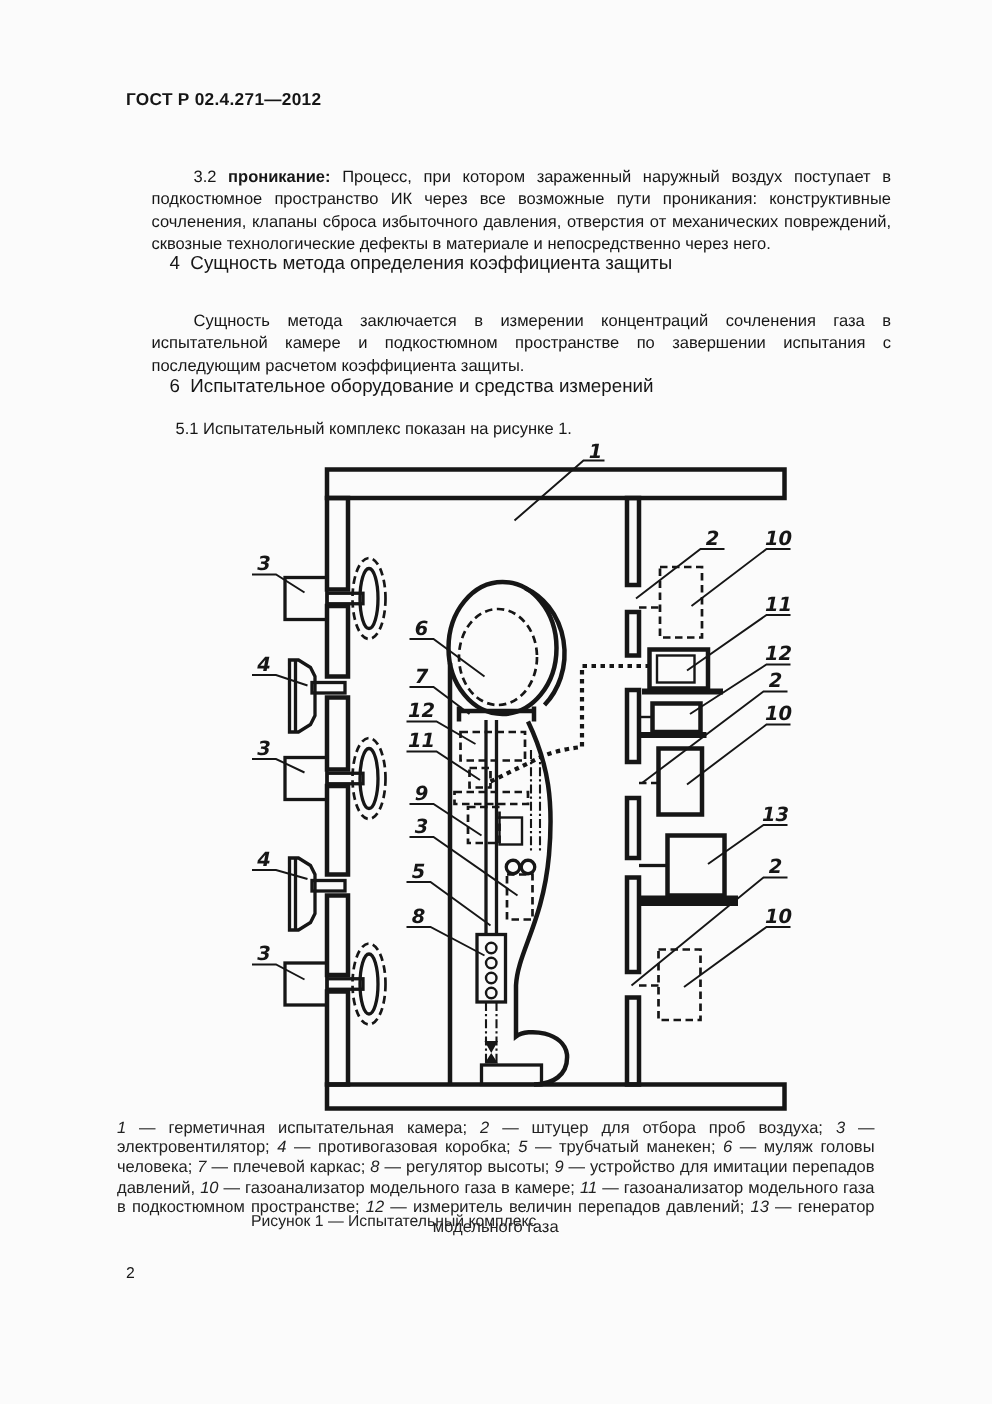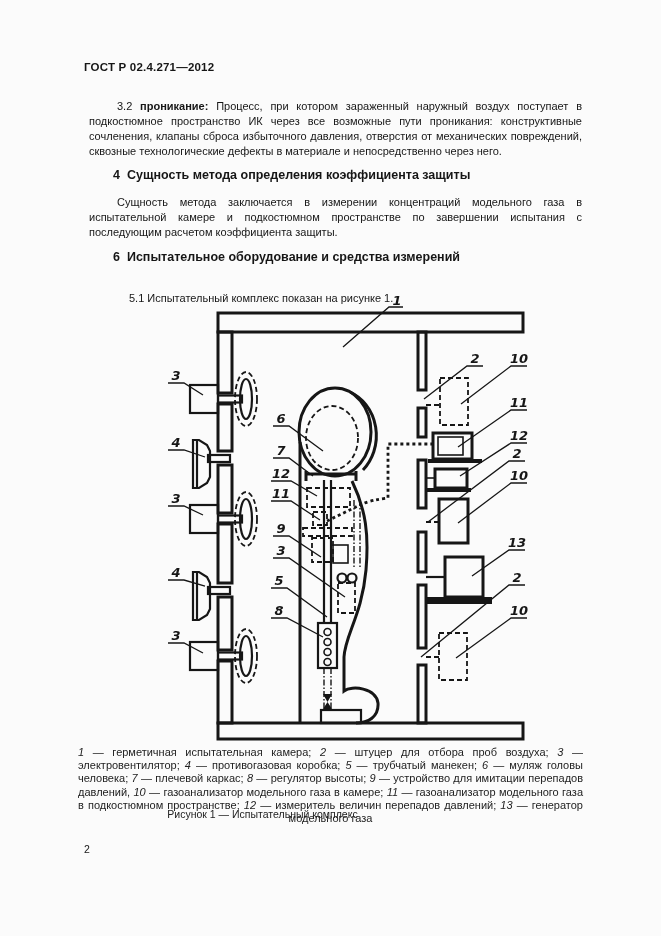--- a/index.html
+++ b/index.html
@@ -4,27 +4,27 @@
 <style>
   html,body{margin:0;padding:0;}
   body{
     width:661px;height:936px;position:relative;overflow:hidden;
     background:#fbfbfb;color:#161616;
     font-family:"Liberation Sans",sans-serif;
     -webkit-font-smoothing:antialiased;
   }
   .abs{position:absolute;}
   .doc-header{left:84px;top:61px;font-size:11.5px;font-weight:bold;letter-spacing:.2px;}
-  .para{left:85px;top:95px;width:493px;font-size:11px;line-height:15px;text-align:justify;text-indent:28px;margin:4px;}
+  .para{left:85px;top:95px;width:493px;font-size:11px;line-height:15px;text-align:justify;text-indent:28px;margin:16px;}
   .para b{font-weight:bold;}
-  .h-section{left:113px;font-size:12.5px;font-weight:bold;margin:0;white-space:pre;}
+  .h-section{left:113px;font-size:12.5px;font-weight:normal;margin:0;white-space:pre;}
   .h4{top:168px;}
   .h5{top:250px;}
   .p4{top:191px;}
-  .p51{left:113px;top:276px;font-size:11px;margin:16px;}
+  .p51{left:113px;top:276px;font-size:11px;margin:4px;}
   .figure-svg{left:0;top:285px;}
   .legend{
     left:78px;top:746px;width:505px;
     font-size:11px;line-height:13.2px;color:#222;
     text-align:justify;text-align-last:center;
   }
   .legend i{font-style:italic;}
   .fig-caption{left:0;top:808px;width:525px;text-align:center;font-size:10.5px;color:#222;}
   .page-num{left:84px;top:843px;font-size:10.5px;}
   
@@ -41,21 +41,21 @@
 </style>
 </head>
 <body>
 
 <div class="abs doc-header">ГОСТ Р 02.4.271—2012</div>
 
 <p class="abs para"><span>3.2</span> <b>проникание:</b> <span>Процесс, при котором зараженный наружный воздух поступает в подкостюмное пространство ИК через все возможные пути проникания: конструктивные сочленения, клапаны сброса избыточного давления, отверстия от механических повреждений, сквозные технологические дефекты в материале и непосредственно через него.</span></p>
 
 <h2 class="abs h-section h4">4  Сущность метода определения коэффициента защиты</h2>
 
-<p class="abs para p4">Сущность метода заключается в измерении концентраций модельного газа в испытательной камере и подкостюмном пространстве по завершении испытания с последующим расчетом коэффициента защиты.</p>
+<p class="abs para p4">Сущность метода заключается в измерении концентраций сочленения газа в испытательной камере и подкостюмном пространстве по завершении испытания с последующим расчетом коэффициента защиты.</p>
 
 <h2 class="abs h-section h5">6  Испытательное оборудование и средства измерений</h2>
 
 <p class="abs p51">5.1  Испытательный комплекс показан на рисунке 1.</p>
 
 <svg class="abs figure-svg" width="661" height="460" viewBox="0 0 661 460" xmlns="http://www.w3.org/2000/svg">
 
   <g>
     <rect class="wall" x="218" y="28" width="305" height="19"></rect>
     <rect class="wall" x="218" y="438" width="305" height="16"></rect>

